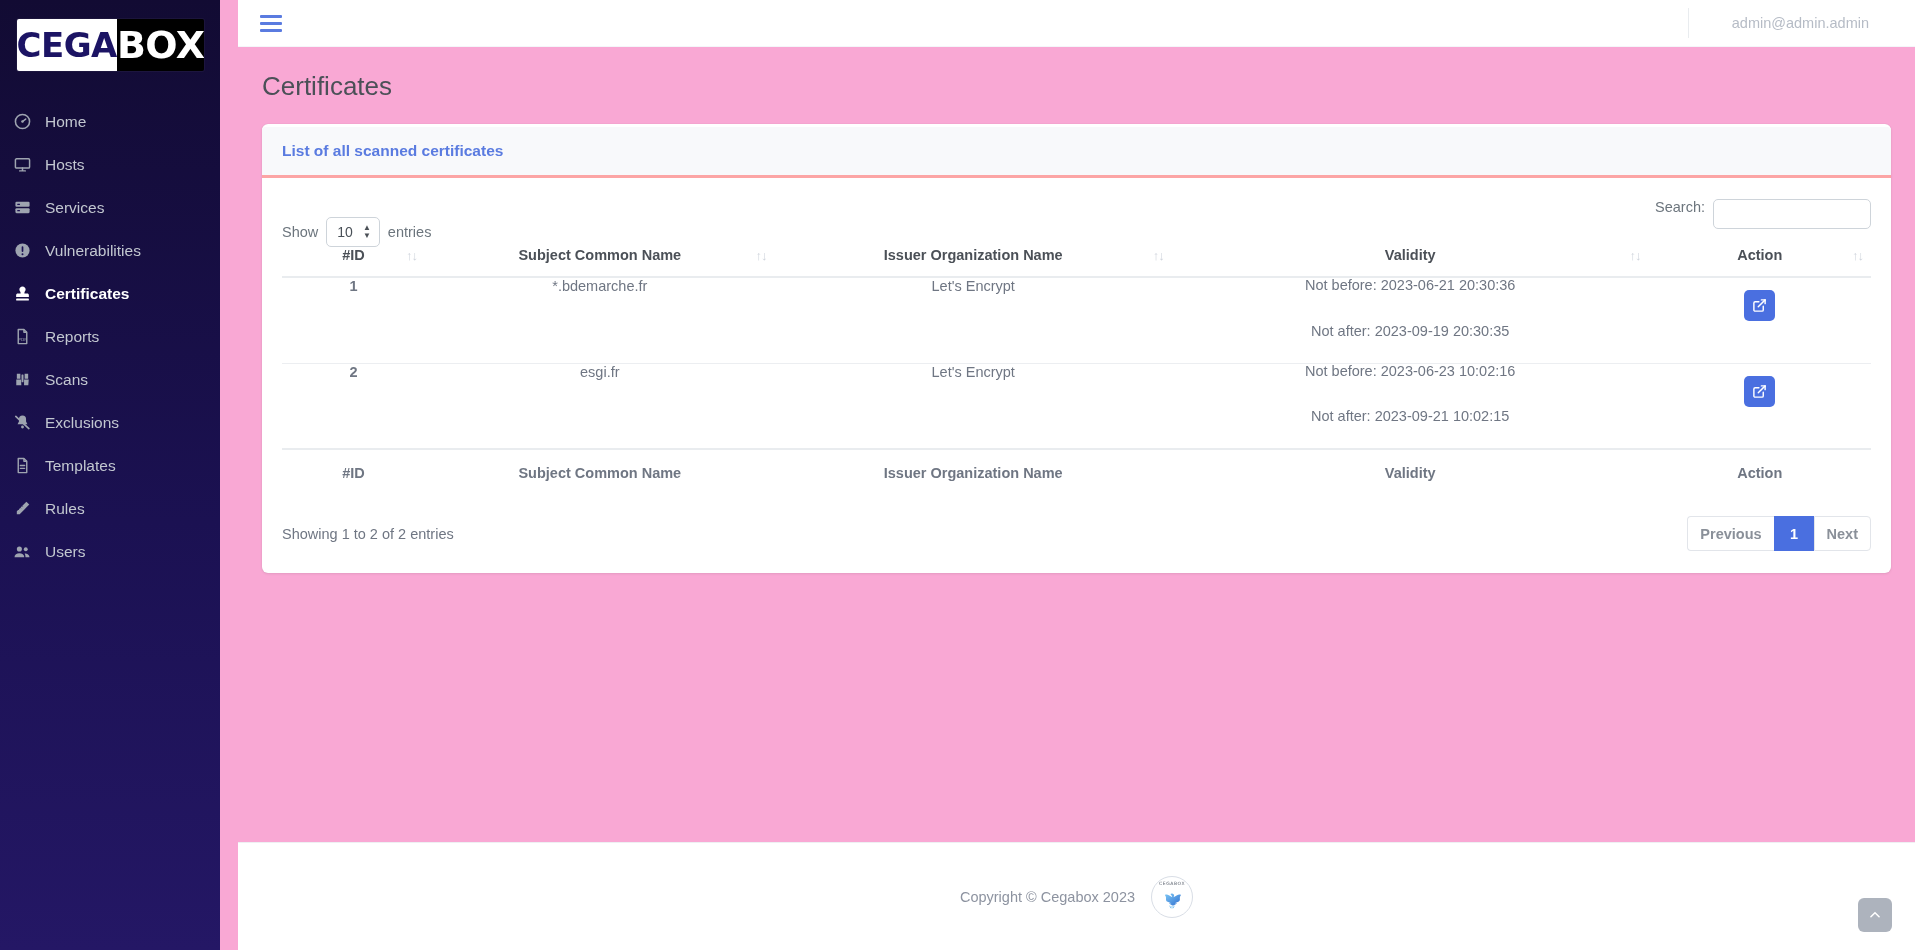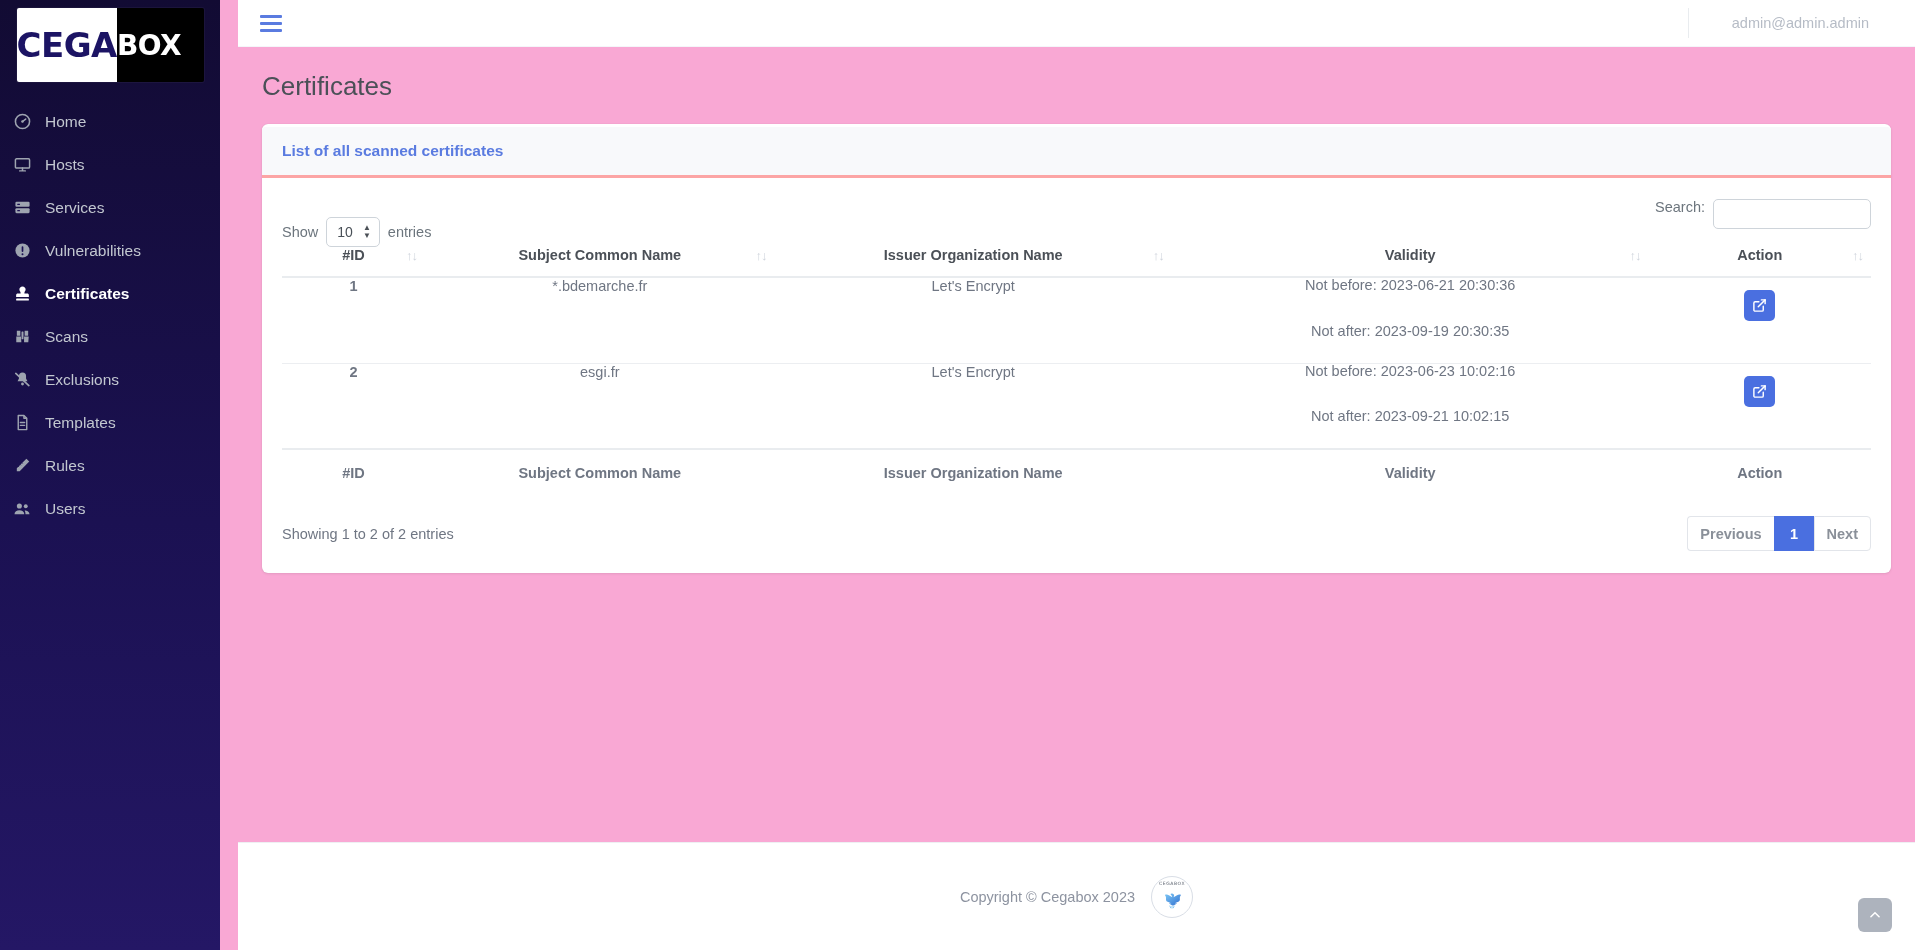--- a/index.html
+++ b/index.html
@@ -20,33 +20,33 @@
     width:220px; flex:0 0 220px; height:950px;
     background:linear-gradient(180deg,#120b33 0%, #1b1152 55%, #241765 100%);
     display:flex; flex-direction:column;
     overflow:hidden;
   }
   .brand {
     height:92px; display:flex; align-items:center; justify-content:center;
     padding:8px 12px 10px 12px;
   }
   .logo-box {
-    width:187px; height:74px; display:flex; border-radius:2px; overflow:hidden;
+    width:187px; height:52px; display:flex; border-radius:2px; overflow:hidden;
     box-shadow:0 0 0 1px rgba(255,255,255,0.04);
   }
   .logo-left {
     background:#ffffff; color:#1c1464; flex:0 0 100px;
     display:flex; align-items:center; justify-content:flex-end;
     font-weight:700; font-size:34px; letter-spacing:-0.5px; padding-right:0px;
     font-family:"DejaVu Sans", sans-serif;
   }
   .logo-right {
     background:#000000; color:#ffffff; flex:1;
     display:flex; align-items:center; justify-content:flex-start;
-    font-weight:700; font-size:28px; letter-spacing:-0.5px;
+    font-weight:700; font-size:38px; letter-spacing:-0.5px;
     font-family:"DejaVu Sans", sans-serif;
   }
 
   .nav { padding-top:8px; }
   .nav-item {
     display:flex; align-items:center; gap:12px;
     height:43px; padding:0 0 0 11px;
     color:#c2c7d0; font-size:15.5px; text-decoration:none;
     cursor:pointer;
   }
@@ -256,20 +256,30 @@
       <a class="nav-item active">
         <span class="nav-icon">
           <svg width="17" height="17" viewBox="0 0 24 24" fill="currentColor">
               <path d="M12 2c-2.6 0-4.4 1.9-4.4 4.2 0 1.6.8 2.3 1.3 3.3.4.8.5 1.7.4 2.6H5.3C4 12.1 3 13.1 3 14.4V17h18v-2.6c0-1.3-1-2.3-2.3-2.3h-4c-.1-.9 0-1.8.4-2.6.5-1 1.3-1.7 1.3-3.3C16.4 3.9 14.6 2 12 2z"></path>
               <rect x="3" y="19" width="18" height="3" rx="1"></rect>
             </svg>
         </span>
         <span class="ni-label">Certificates</span>
       </a>
 
+      <a class="nav-item">
+        <span class="nav-icon">
+          <svg width="17" height="17" viewBox="0 0 24 24" fill="none" stroke="currentColor" stroke-width="2">
+              <path d="M6 2h8l4 4v16H6z" stroke-linejoin="round"></path>
+              <path d="M14 2v4h4" stroke-linejoin="round"></path>
+              <text x="12" y="18" font-size="6" fill="currentColor" stroke="none" text-anchor="middle" font-family="DejaVu Sans">PDF</text>
+            </svg>
+        </span>
+        <span class="ni-label">Reports</span>
+      </a>
 
       <a class="nav-item">
         <span class="nav-icon">
           <svg width="17" height="17" viewBox="0 0 24 24" fill="currentColor">
               <path d="M4 4h5v7H4zM15 4h5v7h-5z"></path>
               <path d="M3.2 12h6.6l.6 8H3.2zM14.2 12h6.6l-.6 8h-6z"></path>
               <rect x="10.6" y="5" width="2.8" height="11" rx=".8"></rect>
             </svg>
         </span>
         <span class="ni-label">Scans</span>

